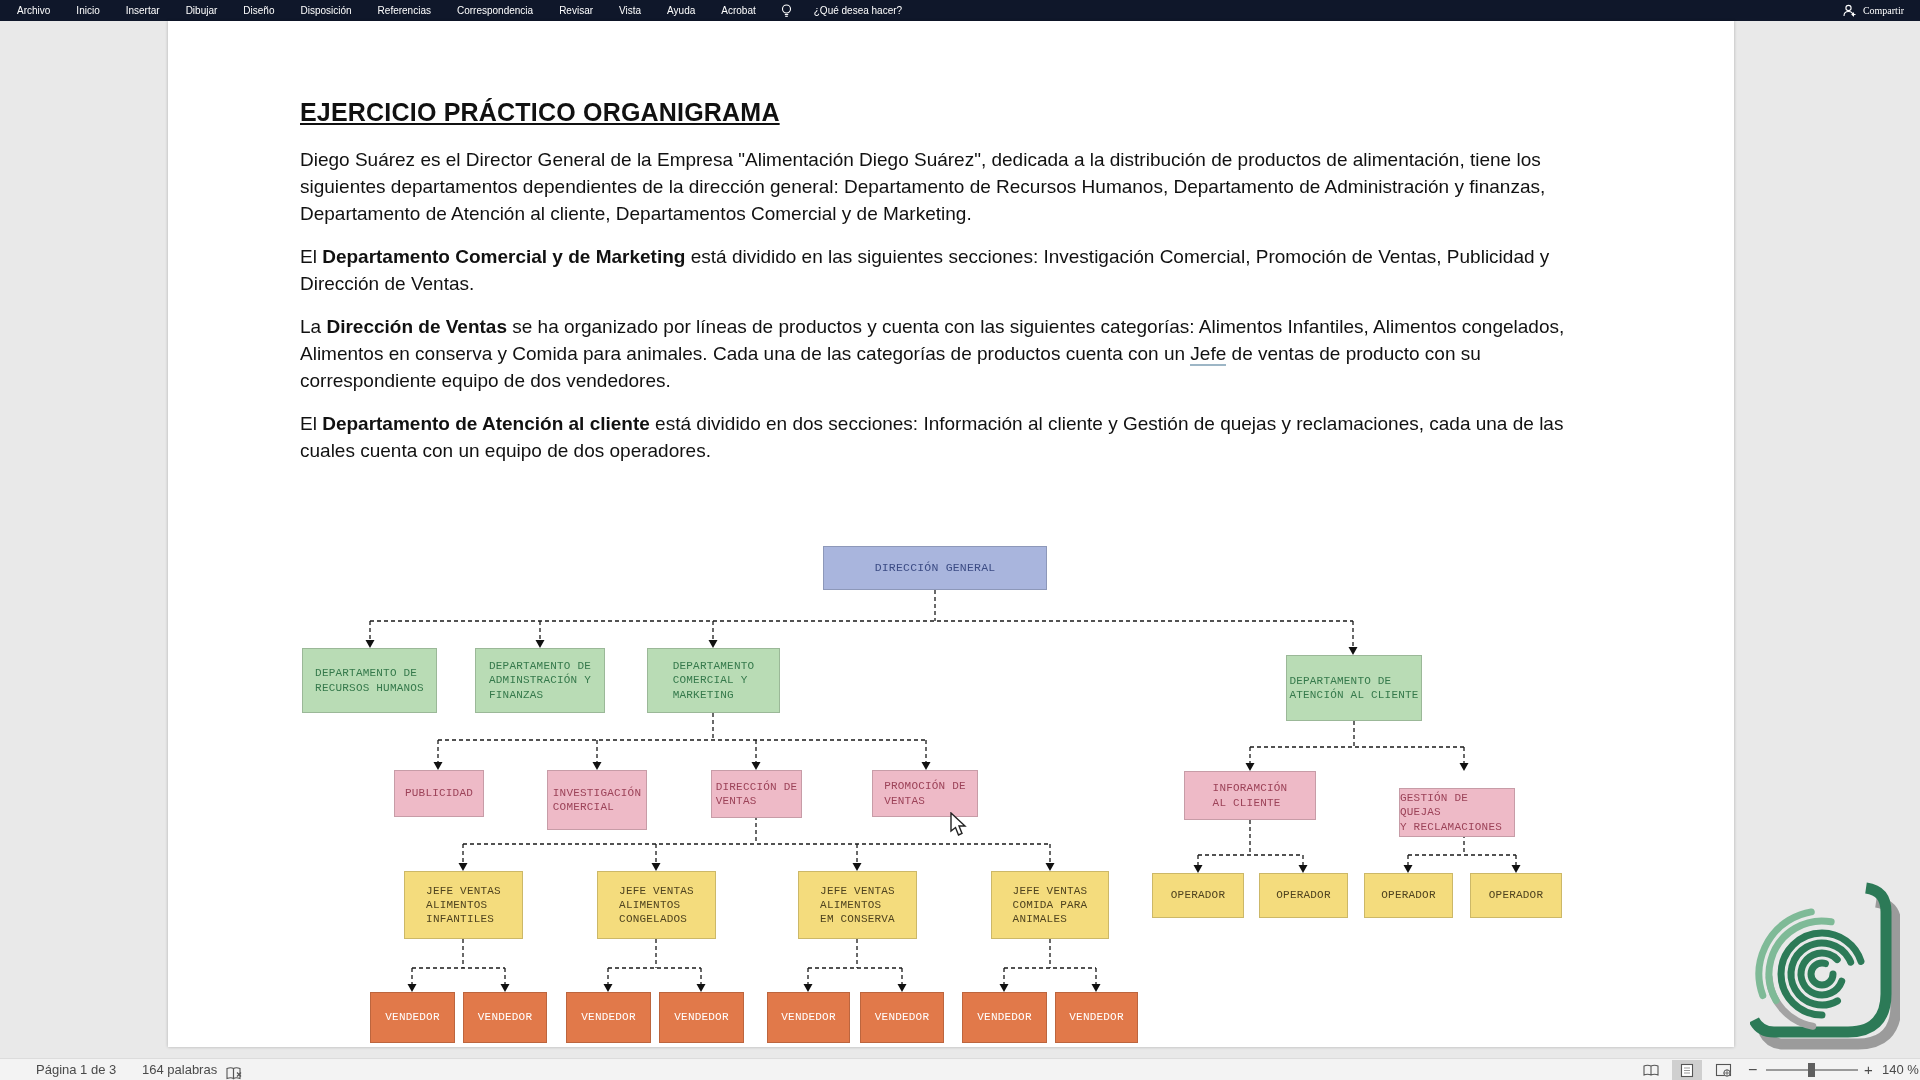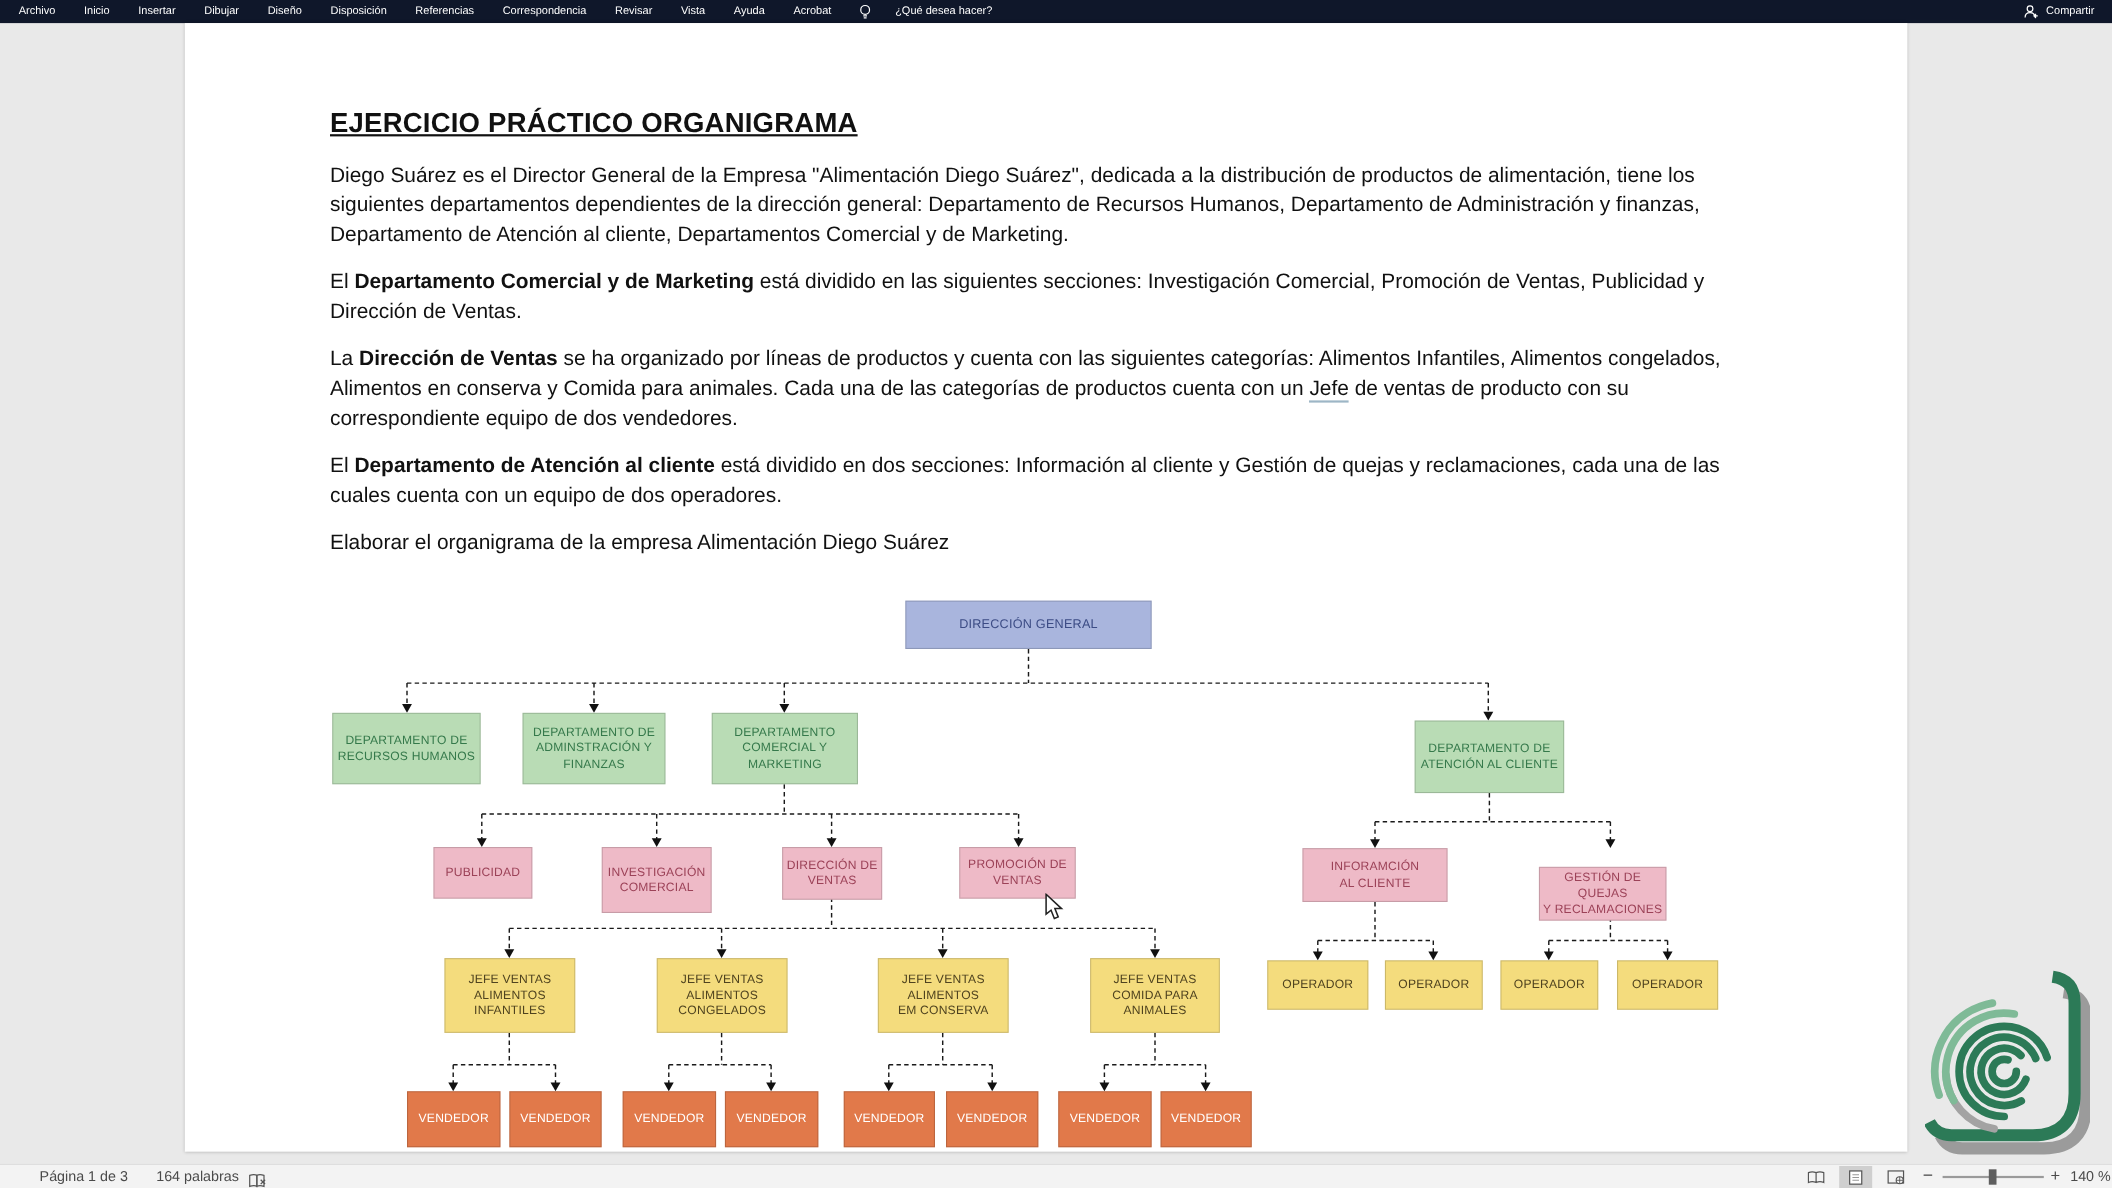--- a/index.html
+++ b/index.html
@@ -13,42 +13,43 @@
   
   .menubar {
     position:absolute; left:0; top:0; width:1920px; height:21px;
     background:#0f172a; color:#ffffff;
     display:flex; align-items:flex-start;
     font-size:10px;
   }
   .menubar .tab { padding:0 13px; height:21px; line-height:21px; cursor:default; }
   .menubar .tab:first-child { margin-left:4px; }
   .tellme { display:flex; align-items:center; gap:22px; padding:0 12px; height:21px; line-height:21px; }
-  .share { position:absolute; right:16px; top:0; height:21px; display:flex; align-items:center; gap:6px; }
+  .share { position:absolute; right:16px; top:0; height:21px; display:flex; align-items:center; gap:6px;font-family:Liberation Serif, serif; }
 
   
   .page {
     position:absolute; left:168px; top:21px; width:1566px; height:1026px;
     background:#ffffff; box-shadow:0 0 3px rgba(0,0,0,.25);
   }
   .doc-text { position:absolute; left:300px; top:98px; width:1302px; color:#111; }
   .doc-text h1 {
     font-size:25px; font-weight:bold; text-decoration:underline;
     margin:0 0 19px 0; letter-spacing:.2px;
   }
   .doc-text p { font-size:19px; line-height:27px; margin:0 0 16px 0; }
   .doc-text b { font-weight:bold; }
   .grammar-underline { border-bottom:2px solid #9db6c6; }
 
   
   .node {
     position:absolute; display:flex; align-items:center; justify-content:center;
-    text-align:center; white-space:pre-line;
+    white-space:pre-line;
     font-size:11px; line-height:1.3; letter-spacing:.2px; font-weight:normal;
     border:1px solid rgba(0,0,0,.16);
+    font-family:Liberation Mono, monospace;
   }
   .n-root { background:var(--root-fill); color:var(--root-text); font-size:11.5px; }
   .n-dept { background:var(--dept-fill); color:var(--dept-text); }
   .n-sec  { background:var(--section-fill); color:var(--section-text); }
   .n-jefe { background:var(--jefe-fill); color:var(--jefe-text); }
   .n-vend { background:var(--vend-fill); color:var(--vend-text); }
 
   .connectors { position:absolute; left:0; top:0; pointer-events:none; }
   .conn { stroke:#1a1a1a; stroke-width:1.3; stroke-dasharray:4 3; fill:none; }
   .arrow { fill:#111; stroke:none; }
@@ -103,21 +104,20 @@
 </div>
 
 <div class="page"></div>
 
 <div class="doc-text">
   <h1>EJERCICIO PRÁCTICO ORGANIGRAMA</h1>
   <p>Diego Suárez es el Director General de la Empresa "Alimentación Diego Suárez", dedicada a la distribución de productos de alimentación, tiene los siguientes departamentos dependientes de la dirección general: Departamento de Recursos Humanos, Departamento de Administración y finanzas, Departamento de Atención al cliente, Departamentos Comercial y de Marketing.</p>
   <p><span>El </span><b>Departamento Comercial y de Marketing</b><span> está dividido en las siguientes secciones: Investigación Comercial, Promoción de Ventas, Publicidad y Dirección de Ventas.</span></p>
   <p><span>La </span><b>Dirección de Ventas</b><span> se ha organizado por líneas de productos y cuenta con las siguientes categorías: Alimentos Infantiles, Alimentos congelados, Alimentos en conserva y Comida para animales. Cada una de las categorías de productos cuenta con un </span><span class="grammar-underline">Jefe</span><span> de ventas de producto con su correspondiente equipo de dos vendedores.</span></p>
   <p><span>El </span><b>Departamento de Atención al cliente</b><span> está dividido en dos secciones: Información al cliente y Gestión de quejas y reclamaciones, cada una de las cuales cuenta con un equipo de dos operadores.</span></p>
-  <p>Elaborar el organigrama de la empresa Alimentación Diego Suárez</p>
 </div>
 
 <svg class="connectors" width="1920" height="1080" viewBox="0 0 1920 1080">
   <path class="conn" d="M935 590 V621 M370 621 H1353 M370 621 V641 M540 621 V641 M713 621 V641 M1353 621 V648"></path>
   <path class="conn" d="M713 713 V740 M438 740 H926 M438 740 V763 M597 740 V763 M756 740 V763 M926 740 V763"></path>
   <path class="conn" d="M1354 721 V747 M1250 747 H1464 M1250 747 V764 M1464 747 V764"></path>
   <path class="conn" d="M756 802 V844 M463 844 H1050 M463 844 V864 M656 844 V864 M857 844 V864 M1050 844 V864"></path>
   <path class="conn" d="M1250 820 V855 M1198 855 H1303 M1198 855 V866 M1303 855 V866"></path>
   <path class="conn" d="M1464 820 V855 M1408 855 H1516 M1408 855 V866 M1516 855 V866"></path>
   <path class="conn" d="M463 939 V968 M412 968 H505 M412 968 V985 M505 968 V985"></path>

